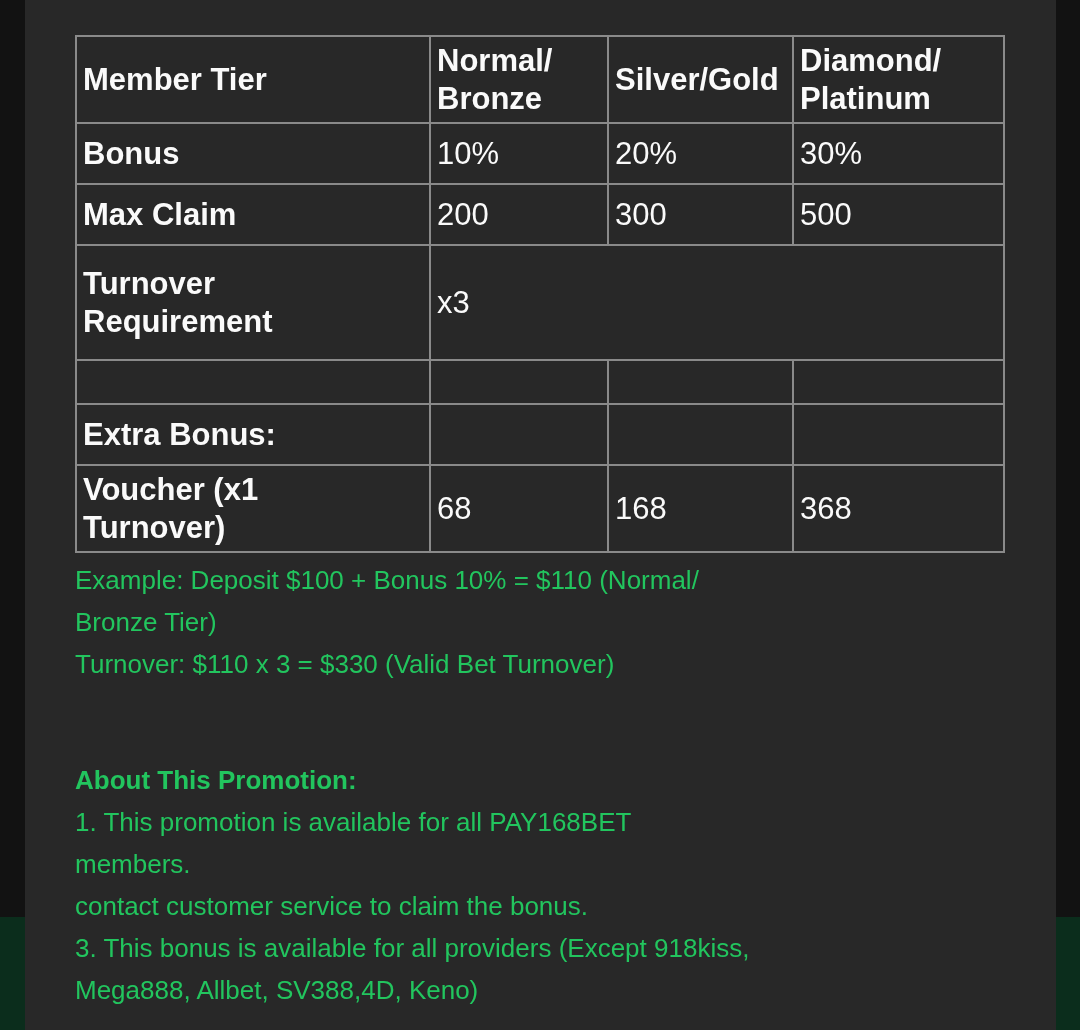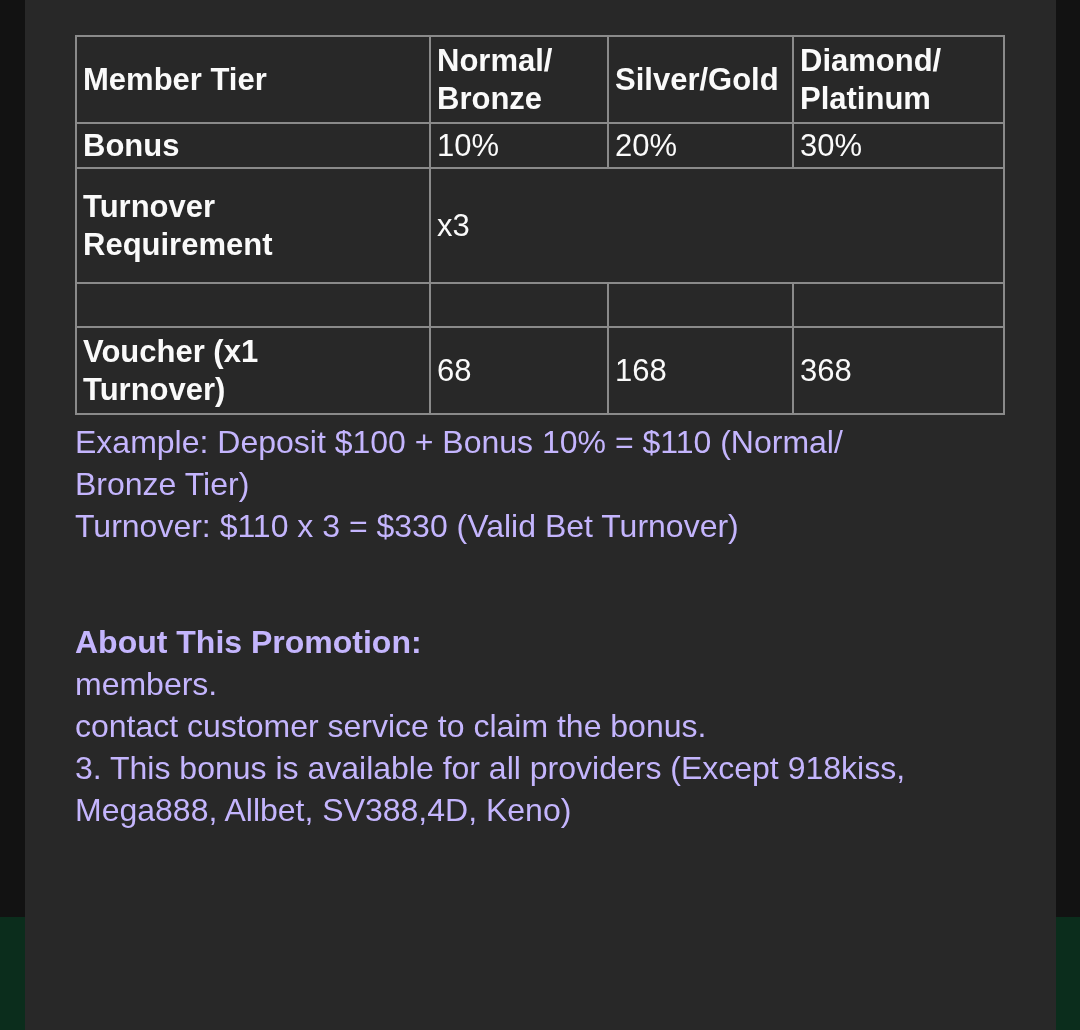--- a/index.html
+++ b/index.html
@@ -60,33 +60,33 @@
     padding: 2px 4px 2px 6px;
     vertical-align: middle;
     font-size: 31px;
     line-height: 1.22;
     color: #fafafa;
     white-space: pre-line;
     overflow: hidden;
   }
   td.lbl { font-weight: bold; }
   tr.h87 { height: 87px; margin-top: 32px; }
-  tr.h45 { height: 45px; }
+  tr.h45 { height: 61px; }
   tr.h44 { height: 44px; }
   tr.h89 { height: 115px; }
 
   #promo-text {
     margin-top: 6px;
   }
   .text-line {
-    font-size: 32px;
+    font-size: 26px;
     line-height: 42px;
     min-height: 42px;
     white-space: nowrap;
-    color: #c4b5fd;
+    color: #22c55e;
   }
   .text-line.bold { font-weight: bold; margin-top: 32px; }
 </style>
 </head>
 <body>
 
 <div id="content">
 
   <table class="promo-table">
     <colgroup>
@@ -103,47 +103,60 @@
         <td class="lbl">Silver/Gold</td>
         <td class="lbl">Diamond/
 Platinum</td>
       </tr>
       <tr class="h45">
         <td class="lbl">Bonus</td>
         <td>10%</td>
         <td>20%</td>
         <td>30%</td>
       </tr>
+      <tr class="h45">
+        <td class="lbl">Max Claim</td>
+        <td>200</td>
+        <td>300</td>
+        <td>500</td>
+      </tr>
       <tr class="h89">
         <td class="lbl">Turnover
 Requirement</td>
         <td colspan="3">x3</td>
       </tr>
       <tr class="h44">
         <td></td>
+        <td></td>
+        <td></td>
+        <td></td>
+      </tr>
+      <tr class="h45">
+        <td class="lbl">Extra Bonus:</td>
         <td></td>
         <td></td>
         <td></td>
       </tr>
       <tr class="h87">
         <td class="lbl">Voucher (x1
 Turnover)</td>
         <td>68</td>
         <td>168</td>
         <td>368</td>
       </tr>
     </tbody>
   </table>
 
   <div id="promo-text">
     <div class="text-line">Example: Deposit $100 + Bonus 10% = $110 (Normal/</div>
     <div class="text-line">Bronze Tier)</div>
     <div class="text-line">Turnover: $110 x 3 = $330 (Valid Bet Turnover)</div>
     <div class="text-line"></div>
     <div class="text-line bold">About This Promotion:</div>
+    <div class="text-line">1. This promotion is available for all PAY168BET</div>
     <div class="text-line">members.</div>
     <div class="text-line">contact customer service to claim the bonus.</div>
     <div class="text-line">3. This bonus is available for all providers (Except 918kiss,</div>
     <div class="text-line">Mega888, Allbet, SV388,4D, Keno)</div>
   </div>
 
 </div>
 
 <div id="left-strip" class="edge-strip">
   <div class="black-part"></div>

